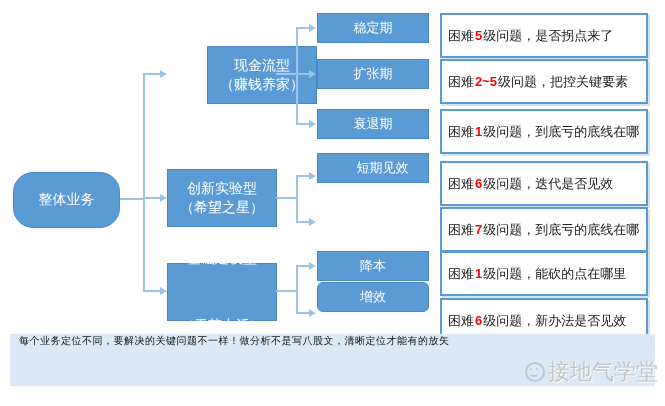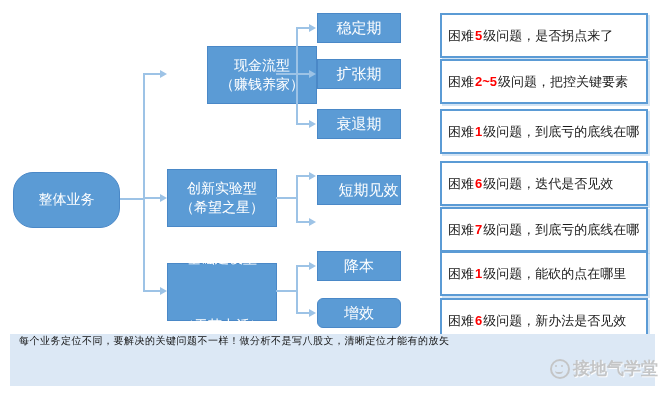--- a/index.html
+++ b/index.html
@@ -19,21 +19,21 @@
   #canvas{
     position:relative;width:665px;height:406px;background:#ffffff;overflow:hidden;
   }
   .box{
     position:absolute;background:var(--box-fill);border:1px solid var(--box-border);
     color:var(--box-text);display:flex;flex-direction:column;align-items:center;justify-content:center;
     box-sizing:border-box;text-align:center;
   }
   .root-box{left:13px;top:172px;width:107px;height:56px;font-size:14px;border-radius:20px;}
   .cat-box{left:167px;width:110px;height:58px;font-size:14px;line-height:19px;}
-  .stage-box{left:317px;width:84px;height:30px;font-size:15px;}
+  .stage-box{left:317px;width:112px;height:30px;font-size:13px;}
   .q-box{
     position:absolute;left:440px;width:208px;height:45px;background:#ffffff;
     border:2px solid var(--question-border);box-sizing:border-box;
     box-shadow:2px 2px 0 rgba(157,195,230,0.45);
     display:flex;align-items:center;padding-left:6px;
     font-size:13px;color:var(--question-text);white-space:nowrap;overflow:hidden;
   }
   .q-level{color:var(--level-red);font-weight:bold;padding:0 1px;}
   .hline{position:absolute;height:2px;background:var(--line);}
   .vline{position:absolute;width:2px;background:var(--line);}
@@ -43,21 +43,21 @@
     border-left:7px solid var(--line);
   }
   .banner{
     position:absolute;left:10px;top:334px;width:645px;height:52px;
     background:var(--banner-bg);display:flex;
     padding-left:9px;box-sizing:border-box;
     font-size:10px;color:var(--banner-text);letter-spacing:0.5px;white-space:nowrap;
   }
   .watermark{
     position:absolute;right:7px;top:357px;display:flex;align-items:center;gap:3px;
-    color:var(--watermark-gray);font-size:17px;font-weight:bold;opacity:0.9;
+    color:var(--watermark-gray);font-size:22px;font-weight:normal;opacity:0.9;
     text-shadow:1px 1px 0 #ffffff;
   }
   .wm-icon{width:16px;height:16px;border:2px solid var(--watermark-gray);border-radius:50%;
     position:relative;display:inline-block;background:transparent;}
   .wm-eyes{position:absolute;left:3px;top:4px;width:2px;height:2px;border-radius:50%;
     background:var(--watermark-gray);box-shadow:6px 0 0 var(--watermark-gray);}
   .wm-smile{position:absolute;left:3px;top:6px;width:8px;height:5px;
     border-bottom:2px solid var(--watermark-gray);border-radius:50%;}
 </style>
 </head>
@@ -76,23 +76,23 @@
     <span>（希望之星）</span>
   </div>
   <div class="box cat-box" style="top:263px;gap:48px;">
     <span>基础建设型</span>
     <span>（干苦力活）</span>
   </div>
 
   <div class="box stage-box" style="top:13px;">稳定期</div>
   <div class="box stage-box" style="top:59px;">扩张期</div>
   <div class="box stage-box" style="top:109px;">衰退期</div>
-  <div class="box stage-box" style="top:175px;padding-left:19px;">短期见效</div>
+  <div class="box stage-box" style="top:153px;padding-left:19px;">短期见效</div>
   <div class="box stage-box" style="top:251px;">降本</div>
-  <div class="box stage-box" style="top:298px;border-radius:6px;">增效</div>
+  <div class="box stage-box" style="top:282px;border-radius:6px;">增效</div>
 
   <div class="q-box" style="top:13px;">
     <span>困难</span>
       <span class="q-level">5</span>
       <span>级问题，是否拐点来了</span>
   </div>
   <div class="q-box" style="top:59px;">
     <span>困难</span>
       <span class="q-level">2~5</span>
       <span>级问题，把控关键要素</span>

